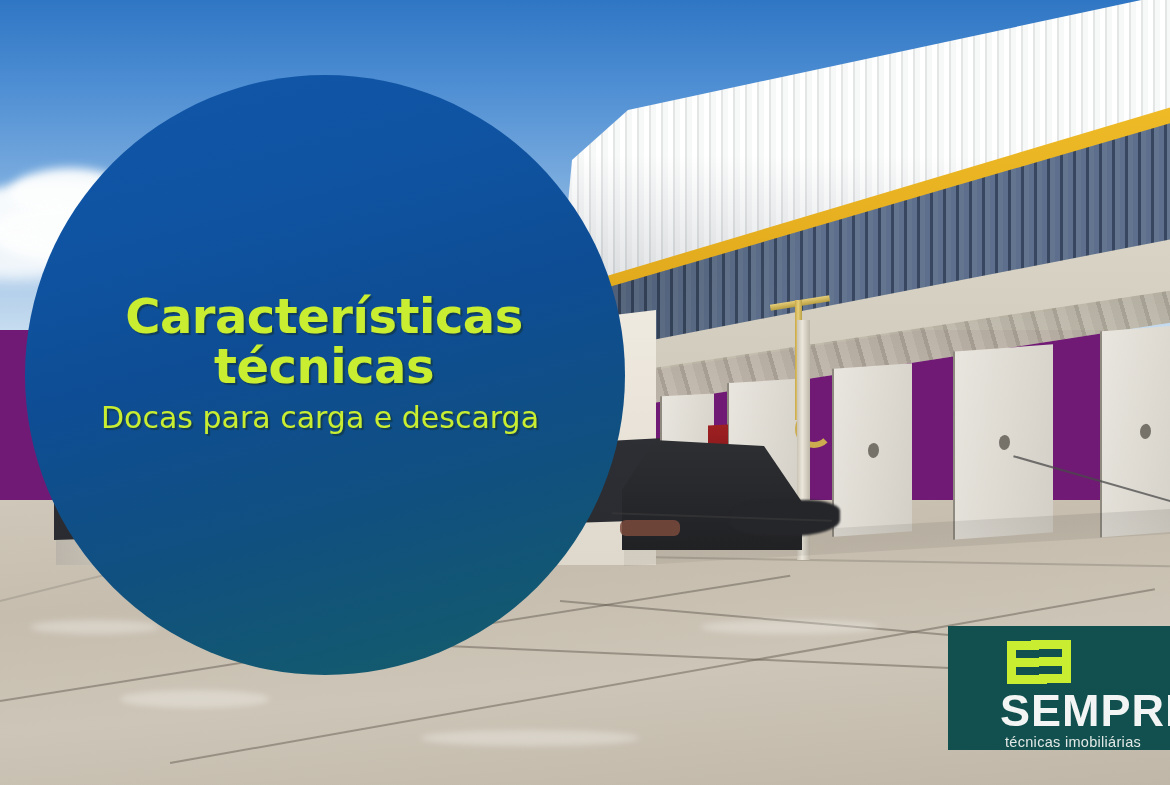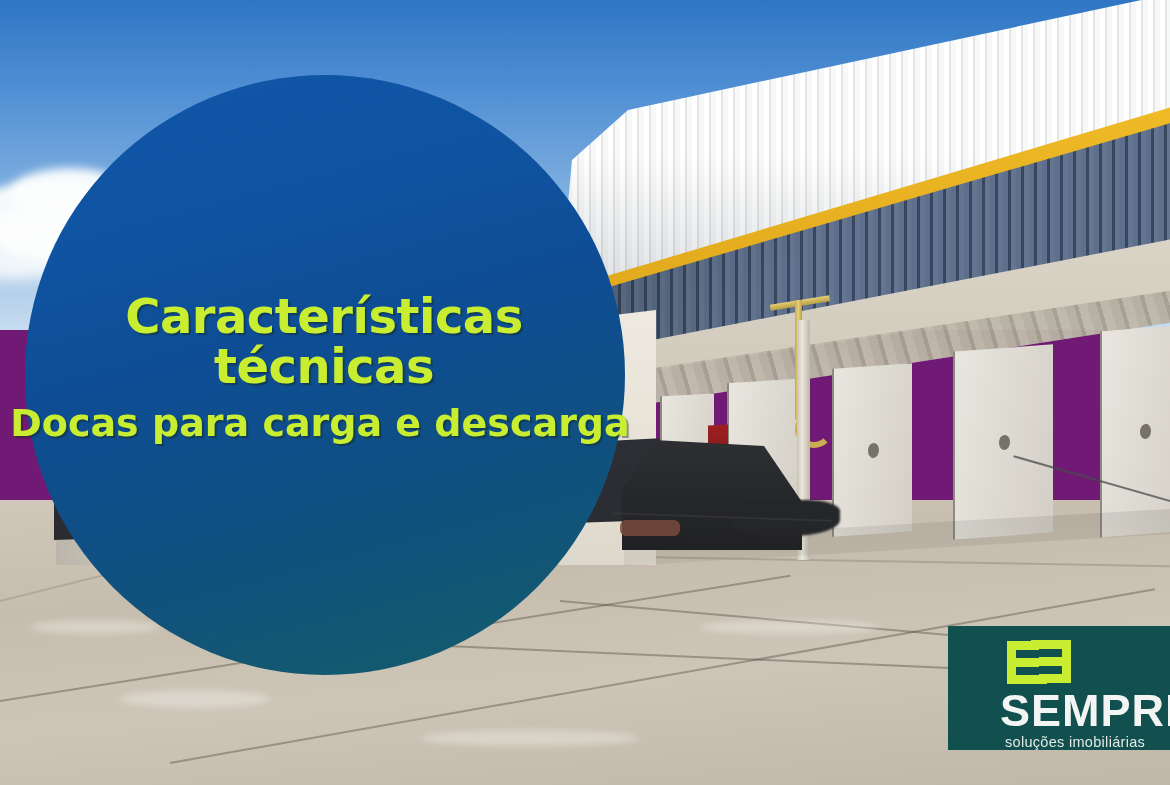--- a/index.html
+++ b/index.html
@@ -218,22 +218,22 @@
     font-size:48px;
     line-height:1.04;
     letter-spacing:-0.5px;
     color:#c9ee31;
     text-shadow:2px 2px 1px rgba(20,40,20,.45);
     margin:0 0 6px 0;
     padding-left:8px;
   }
   .subline{
     font-family:"DejaVu Sans","Liberation Sans",sans-serif;
-    font-weight:bold;
-    font-size:38px;
+    font-weight:normal;
+    font-size:30px;
     line-height:1.32;
     color:#c9ee31;
     text-shadow:2px 2px 1px rgba(20,40,20,.45);
     margin:0;
   }
 
   
   .logo{
     position:absolute;left:948px;top:626px;width:230px;height:124px;
     background:#12504f;
@@ -343,16 +343,16 @@
   </div>
 
   <div class="logo">
     <div class="logo-mark">
       <svg viewBox="0 0 72 50" width="72" height="50" aria-hidden="true">
         <path d="M4 4 H36 V13 H13 V21 H36 V30 H13 V38 H44 V47 H4 Z" fill="#c9ee31"></path>
         <path d="M68 46 H36 V37 H59 V29 H36 V20 H59 V12 H28 V3 H68 Z" fill="#c9ee31"></path>
       </svg>
     </div>
     <div class="logo-word">SEMPRE</div>
-    <div class="logo-tag">soluções imobiliárias</div>
+    <div class="logo-tag">técnicas imobiliárias</div>
   </div>
 
 </div>
 
 </body></html>

